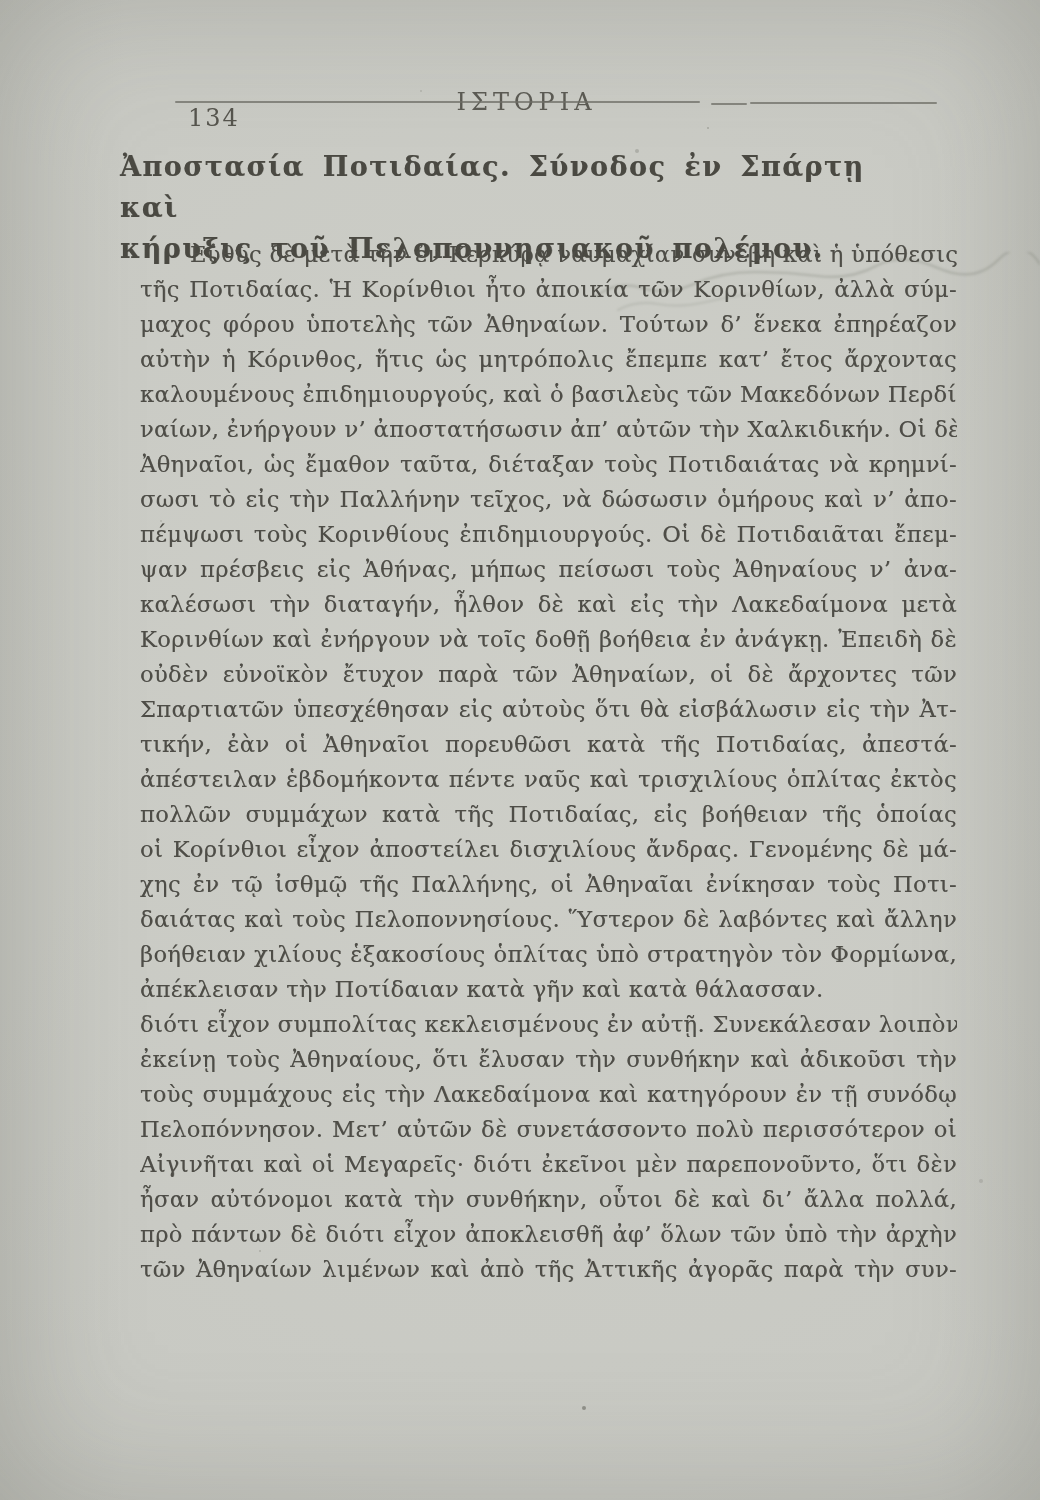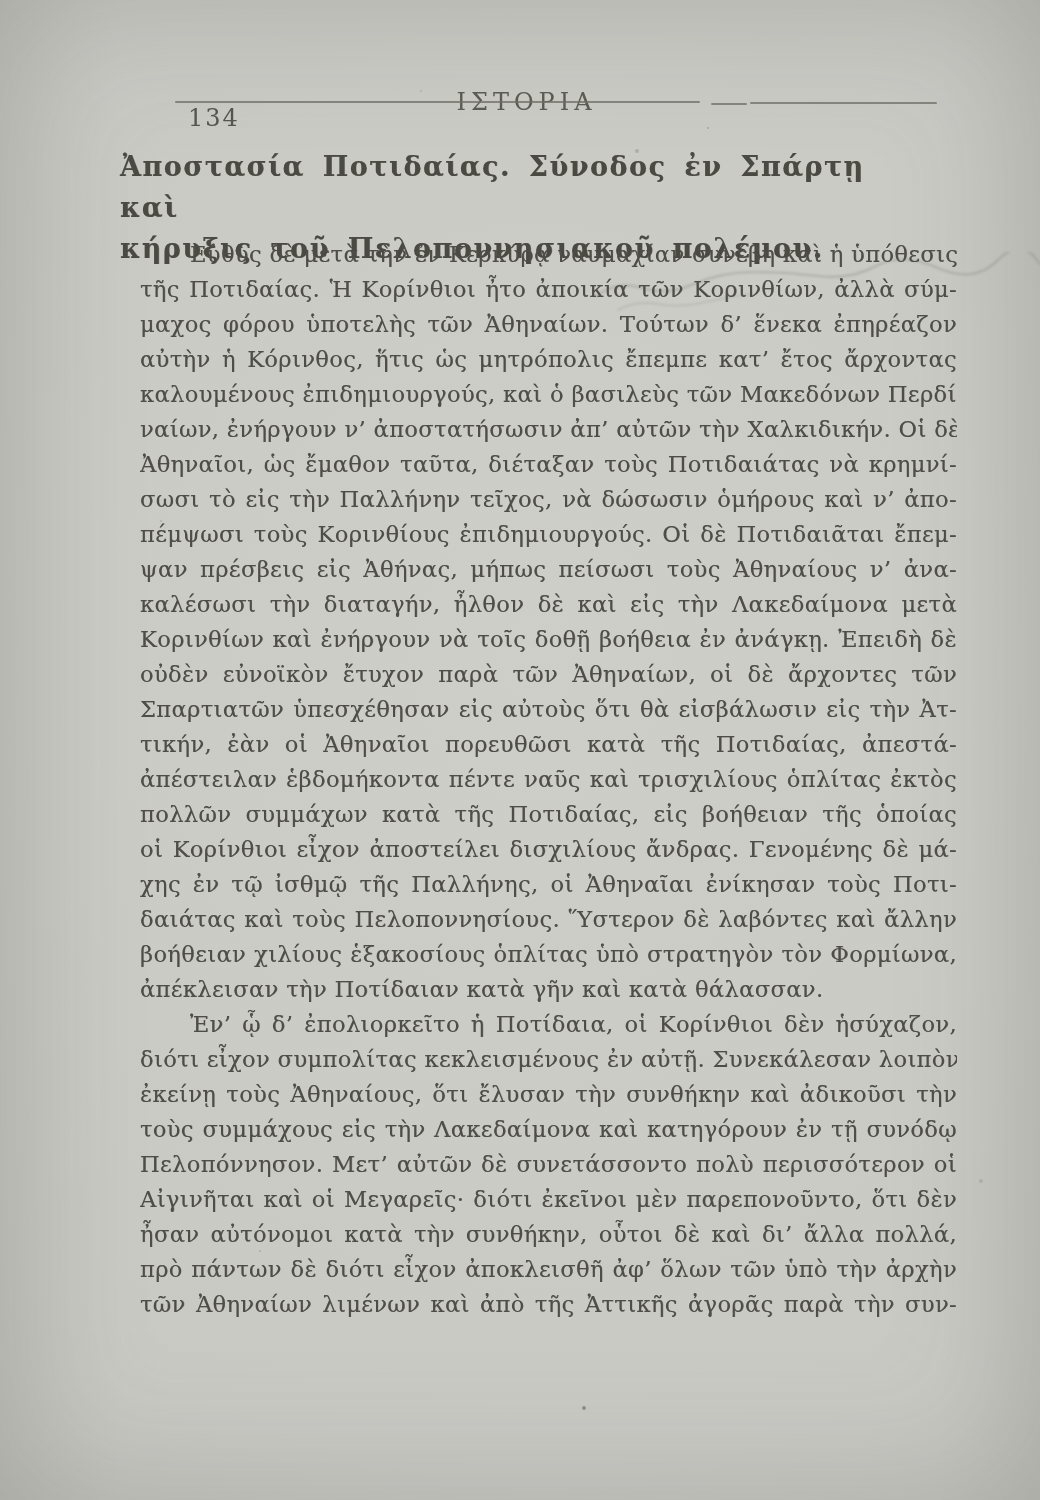--- a/index.html
+++ b/index.html
@@ -108,21 +108,20 @@
     <div class="line">οὐδὲν εὐνοϊκὸν ἔτυχον παρὰ τῶν Ἀθηναίων, οἱ δὲ ἄρχοντες τῶν</div>
     <div class="line">Σπαρτιατῶν ὑπεσχέθησαν εἰς αὐτοὺς ὅτι θὰ εἰσβάλωσιν εἰς τὴν Ἀτ-</div>
     <div class="line">τικήν, ἐὰν οἱ Ἀθηναῖοι πορευθῶσι κατὰ τῆς Ποτιδαίας, ἀπεστά-</div>
     <div class="line">ἀπέστειλαν ἑβδομήκοντα πέντε ναῦς καὶ τρισχιλίους ὁπλίτας ἐκτὸς</div>
     <div class="line">πολλῶν συμμάχων κατὰ τῆς Ποτιδαίας, εἰς βοήθειαν τῆς ὁποίας</div>
     <div class="line">οἱ Κορίνθιοι εἶχον ἀποστείλει δισχιλίους ἄνδρας. Γενομένης δὲ μά-</div>
     <div class="line">χης ἐν τῷ ἰσθμῷ τῆς Παλλήνης, οἱ Ἀθηναῖαι ἐνίκησαν τοὺς Ποτι-</div>
     <div class="line">δαιάτας καὶ τοὺς Πελοποννησίους. Ὕστερον δὲ λαβόντες καὶ ἄλλην</div>
     <div class="line">βοήθειαν χιλίους ἑξακοσίους ὁπλίτας ὑπὸ στρατηγὸν τὸν Φορμίωνα,</div>
     <div class="line para-end">ἀπέκλεισαν τὴν Ποτίδαιαν κατὰ γῆν καὶ κατὰ θάλασσαν.</div>
-    <div class="line indent">Ἐν’ ᾧ δ’ ἐπολιορκεῖτο ἡ Ποτίδαια, οἱ Κορίνθιοι δὲν ἡσύχαζον,</div>
     <div class="line">διότι εἶχον συμπολίτας κεκλεισμένους ἐν αὐτῇ. Συνεκάλεσαν λοιπὸν</div>
     <div class="line">ἐκείνῃ τοὺς Ἀθηναίους, ὅτι ἔλυσαν τὴν συνθήκην καὶ ἀδικοῦσι τὴν</div>
     <div class="line">τοὺς συμμάχους εἰς τὴν Λακεδαίμονα καὶ κατηγόρουν ἐν τῇ συνόδῳ</div>
     <div class="line">Πελοπόννησον. Μετ’ αὐτῶν δὲ συνετάσσοντο πολὺ περισσότερον οἱ</div>
     <div class="line">Αἰγινῆται καὶ οἱ Μεγαρεῖς· διότι ἐκεῖνοι μὲν παρεπονοῦντο, ὅτι δὲν</div>
     <div class="line">ἦσαν αὐτόνομοι κατὰ τὴν συνθήκην, οὗτοι δὲ καὶ δι’ ἄλλα πολλά,</div>
     <div class="line">πρὸ πάντων δὲ διότι εἶχον ἀποκλεισθῆ ἀφ’ ὅλων τῶν ὑπὸ τὴν ἀρχὴν</div>
     <div class="line">τῶν Ἀθηναίων λιμένων καὶ ἀπὸ τῆς Ἀττικῆς ἀγορᾶς παρὰ τὴν συν-</div>
   </div>
 

